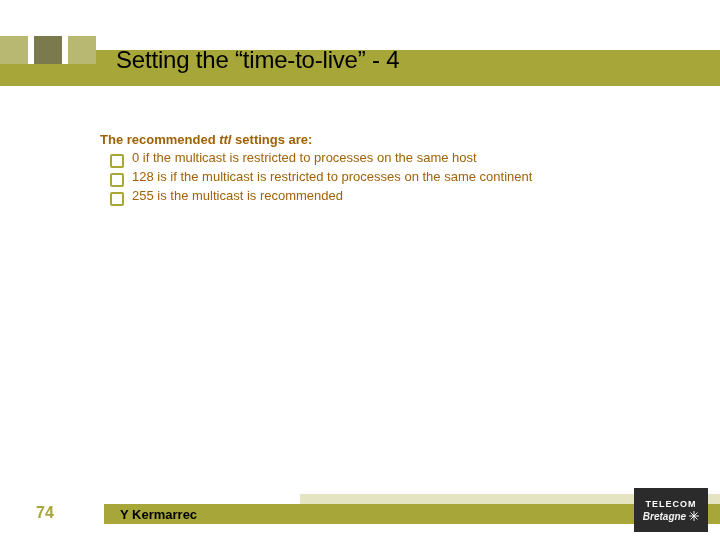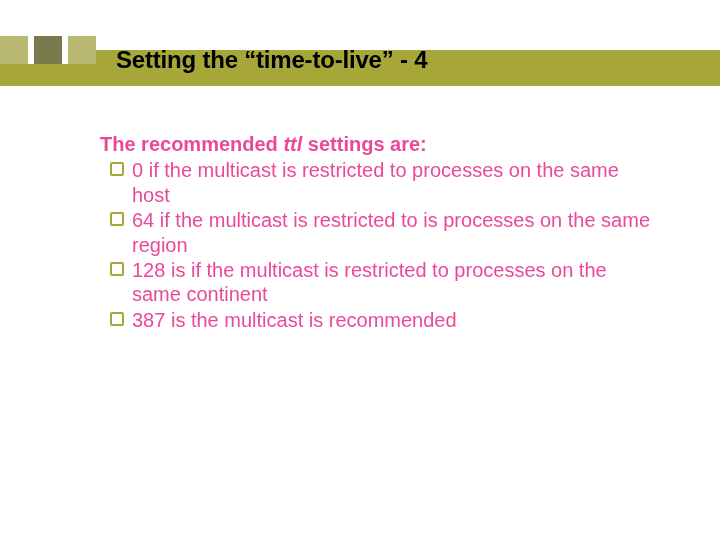--- a/index.html
+++ b/index.html
@@ -8,26 +8,26 @@
 
   .header { height: 100px; position: relative; }
   .header-top { height: 50px; background: #fff; position: relative; }
   .header-decor { position: absolute; left: 0; top: 36px; display: flex; gap: 0; }
   .dec-block { width: 28px; height: 28px; background: #b9b873; display: inline-block; }
   .dec-block.dark { background: #7a7a4d; }
   .dec-gap { width: 6px; height: 28px; background: #fff; display: inline-block; }
   .header-bottom { height: 36px; background: #a7a639; }
   .title {
     position: absolute; left: 116px; top: 46px;
-    font-size: 24px; font-weight: bold; color: #000;
+    font-size: 24px; font-weight: normal; color: #000;
     letter-spacing: -0.2px;
     z-index: 2;
   }
 
-  .body { flex: 1; padding: 32px 60px 0 100px; color: #ec4899; font-size: 20px; line-height: 1.22; }
+  .body { flex: 1; padding: 32px 60px 0 100px; color: #a16207; font-size: 13px; line-height: 1.22; }
   .intro { font-weight: bold; margin-bottom: 2px; }
   .intro em { font-style: italic; font-weight: bold; }
   .bul { display: flex; align-items: flex-start; margin: 1px 0 1px 10px; }
   .bmark { flex: 0 0 auto; width: 14px; height: 14px; border: 2px solid #a7a639; border-radius: 2px; margin: 4px 8px 0 0; }
   .btext { flex: 1; }
 
   .footer { height: 56px; display: flex; align-items: center; position: relative; }
   .footer-left-num {
     position: absolute; left: 0; bottom: 18px;
     width: 90px; text-align: center;
@@ -74,26 +74,42 @@
     <div class="intro">
       <span>The recommended </span><em>ttl</em><span> settings are:</span>
     </div>
 
     <div class="bul">
       <span class="bmark"></span>
       <span class="btext"><span>0</span><span> if the multicast is restricted to processes on the same host</span></span>
     </div>
     <div class="bul">
       <span class="bmark"></span>
-      <span class="btext"><span>64</span><span> if the multicast is restricted to is processes on the same region</span></span>
-    </div>
-    <div class="bul">
-      <span class="bmark"></span>
       <span class="btext"><span>128</span><span> is if the multicast is restricted to processes on the same continent</span></span>
     </div>
     <div class="bul">
       <span class="bmark"></span>
-      <span class="btext"><span>387</span><span> is the multicast is recommended</span></span>
+      <span class="btext"><span>255</span><span> is the multicast is recommended</span></span>
     </div>
   </div>
 
+  <div class="footer">
+    <div class="footer-light"></div>
+    <div class="footer-bar"></div>
+    <div class="footer-left-num">74</div>
+    <div class="author">Y Kermarrec</div>
+    <div class="logo">
+      <div class="l1">TELECOM</div>
+      <div class="l2wrap">
+        <div class="l2">Bretagne</div>
+        <svg class="burst" viewBox="0 0 10 10">
+          <g stroke="#fff" stroke-width="0.9">
+            <line x1="5" y1="0" x2="5" y2="10"></line>
+              <line x1="0" y1="5" x2="10" y2="5"></line>
+            <line x1="1.5" y1="1.5" x2="8.5" y2="8.5"></line>
+              <line x1="8.5" y1="1.5" x2="1.5" y2="8.5"></line>
+          </g>
+        </svg>
+      </div>
+    </div>
+  </div>
 
 </div>
 
 </body></html>

